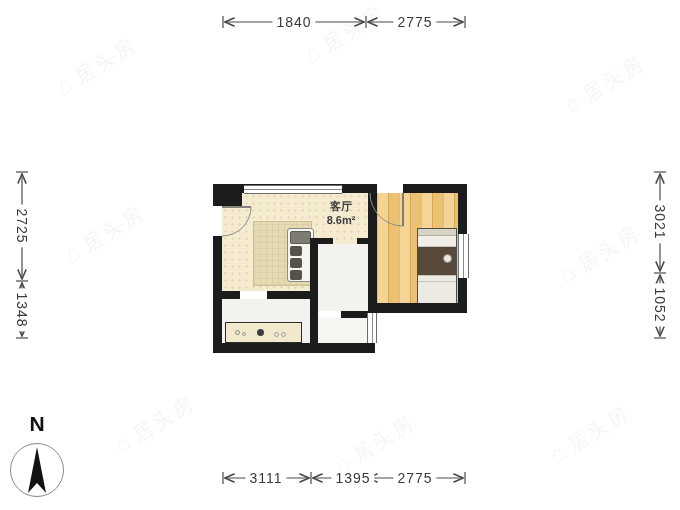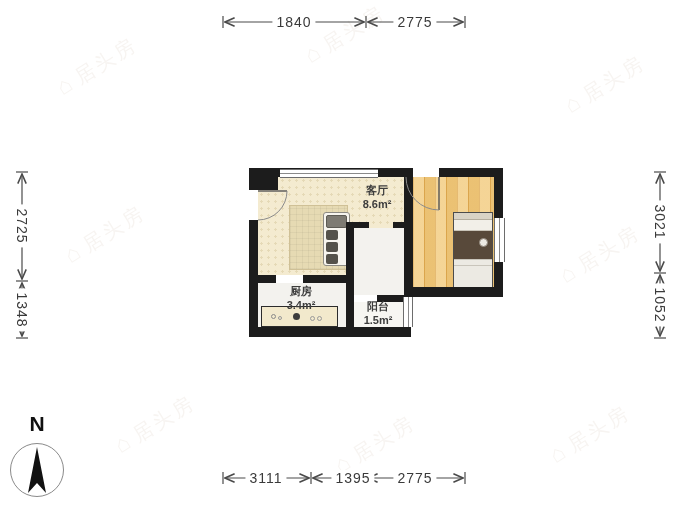--- a/index.html
+++ b/index.html
@@ -17,21 +17,21 @@
   .wm .wm-logo{font-size:23px;margin-right:4px;}
   
   #dims-svg{position:absolute;left:0;top:0;}
   .dim-label{
     position:absolute;transform:translate(-50%,-50%);
     background:#fff;color:#3a3a3a;font-size:14px;letter-spacing:1px;
     padding:0 4px;line-height:16px;white-space:nowrap;
   }
   .dim-label.vert{transform:translate(-50%,-50%) rotate(90deg);}
   
-  #plan{position:absolute;left:213px;top:168px;width:266px;height:169px;margin-left:36px;}
+  #plan{position:absolute;left:213px;top:184px;width:266px;height:169px;}
   .wall{position:absolute;background:#1c1c1c;}
   .floor{position:absolute;}
   .floor-living{
     background:#f4ebd0;
     background-image:radial-gradient(rgba(190,168,115,0.28) 1px,transparent 1.3px);
     background-size:7px 7px;
   }
   .floor-wood{
     background:#f2ca7c;
     background-image:
@@ -200,27 +200,19 @@
     <line x1="9" y1="23" x2="38" y2="23" stroke="#555555" stroke-width="1.4"></line>
     <path d="M38,23 A29,29 0 0 1 9,52" fill="none" stroke="#8a8a8a" stroke-width="1"></path>
     <line x1="190" y1="9" x2="190" y2="42" stroke="#555555" stroke-width="1.4"></line>
     <path d="M190,42 A33,33 0 0 1 157,9" fill="none" stroke="#8a8a8a" stroke-width="1"></path>
   </svg>
 
   <div class="room-label" style="left:100px;top:15px;width:56px;">
     <div>客厅</div>
     <div>8.6m²</div>
   </div>
-  <div class="room-label" style="left:24px;top:116px;width:56px;">
-    <div>厨房</div>
-    <div>3.4m²</div>
-  </div>
-  <div class="room-label" style="left:103px;top:131px;width:52px;">
-    <div>阳台</div>
-    <div>1.5m²</div>
-  </div>
 </div>
 
 <div id="compass-n">N</div>
 <div id="compass-circle"></div>
 <svg id="compass-arrow" width="54" height="54">
   <polygon points="27,4 36,50 27,40 18,50" fill="#121212"></polygon>
 </svg>
 
 </body></html>

